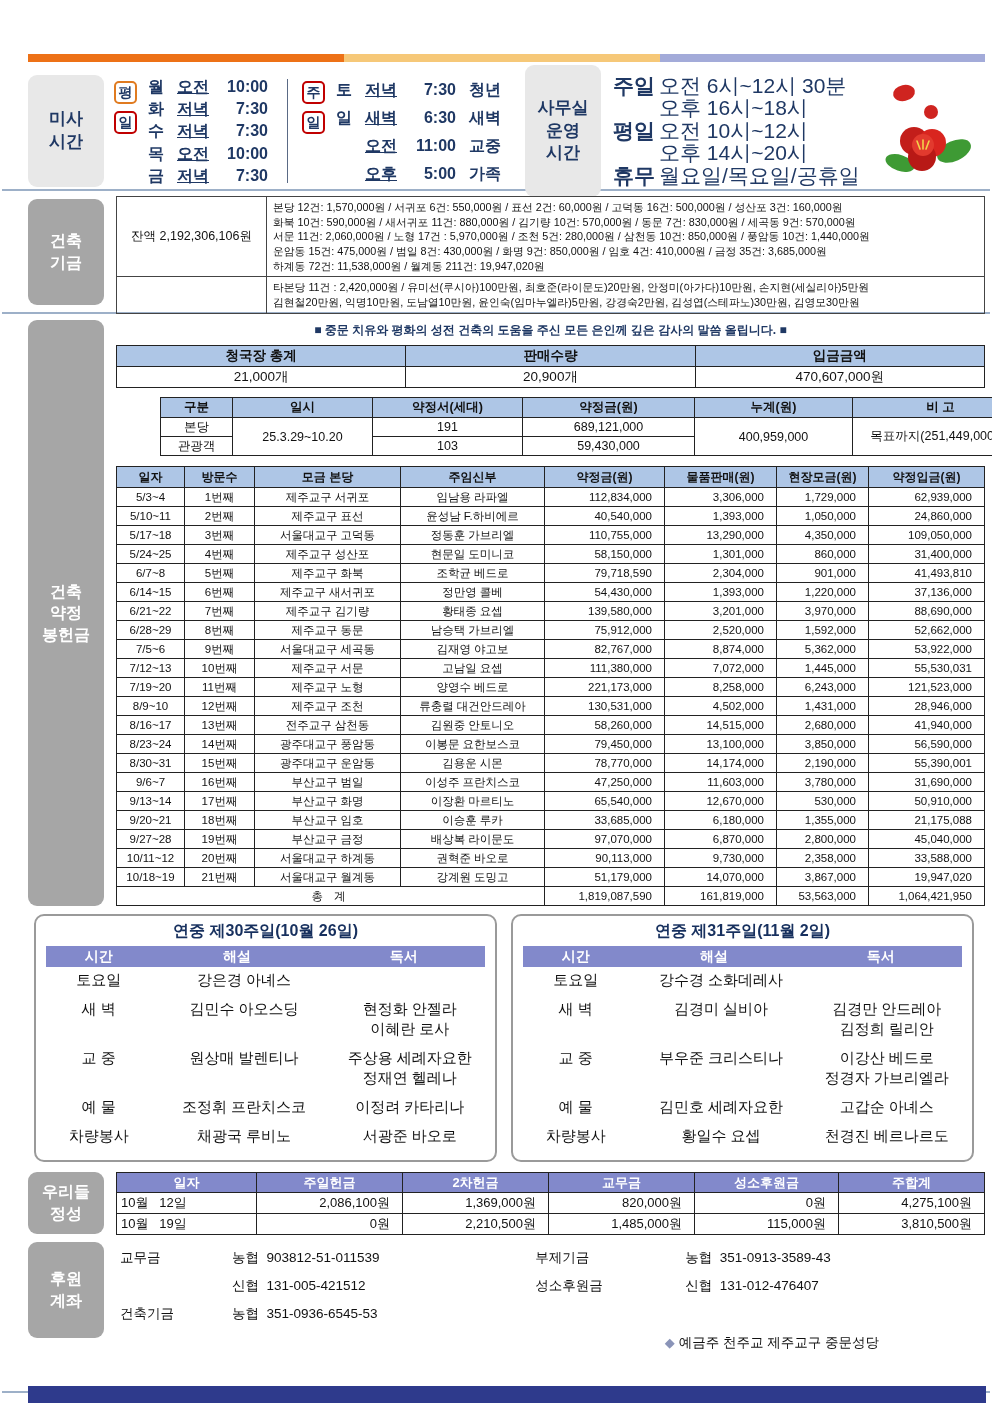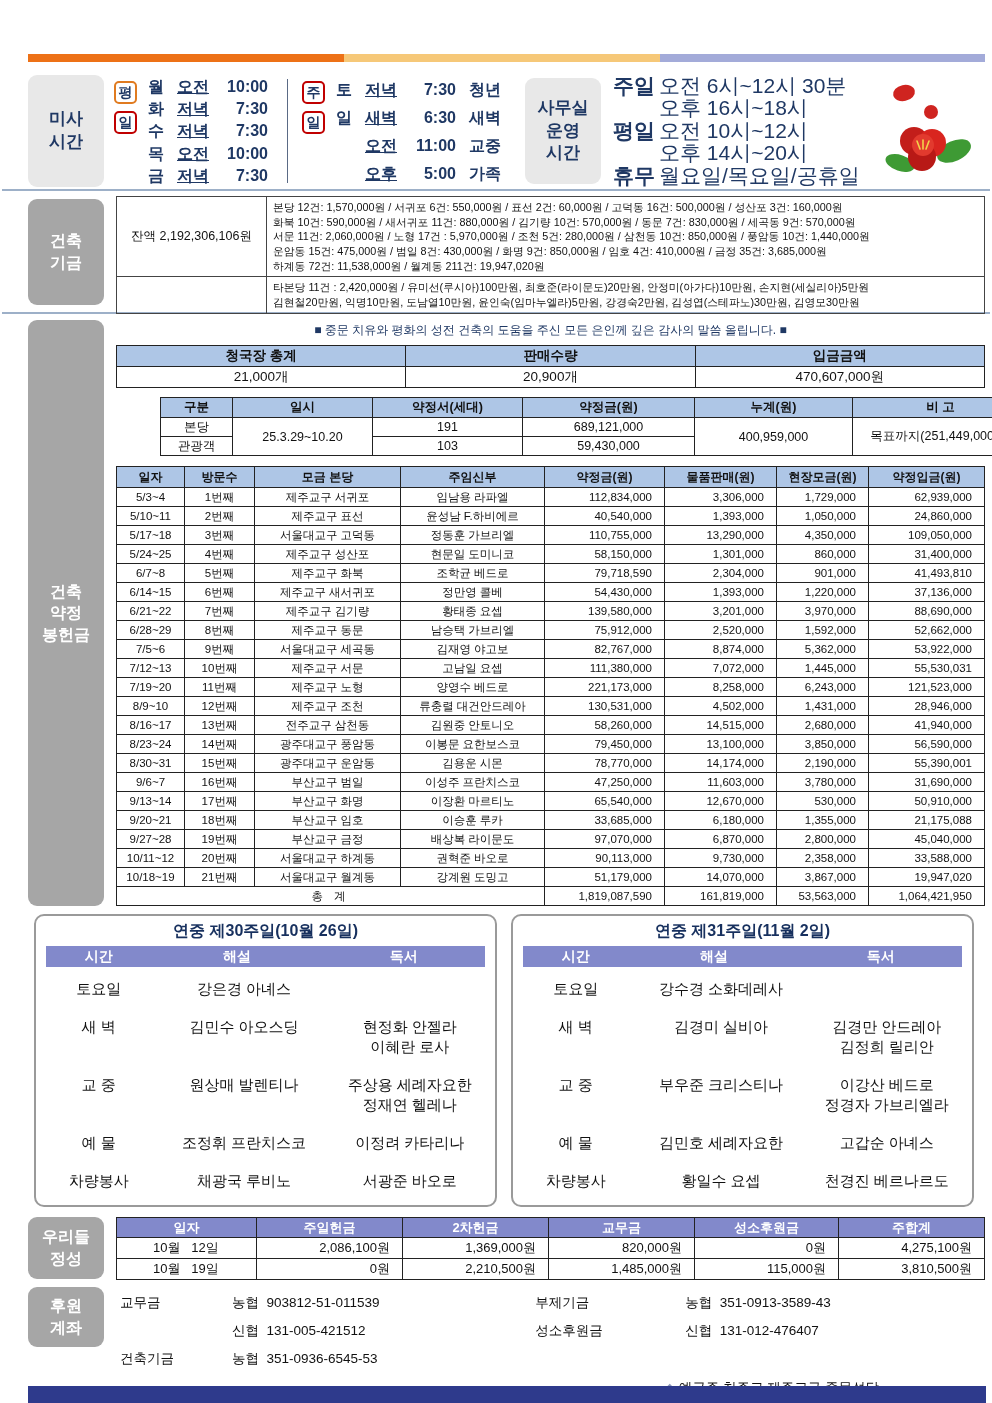--- a/index.html
+++ b/index.html
@@ -49,21 +49,21 @@
   table.fundtbl { border-collapse:collapse; margin-left:12px; flex:1; table-layout:fixed; }
   table.fundtbl td { border:1px solid #444; }
   .fund-balance { width:150px; text-align:center; font-size:12.5px; color:#111; }
   .fund-details { font-size:10.8px; color:#111; padding:3px 6px; line-height:1.36; white-space:pre-line; }
   tr.fund-r1 { height:76px; } tr.fund-r2 { height:34px; }
 
   
   .sec-main { margin-top:6px; }
   .sec-main .slabel { align-self:stretch; }
   .main-content { flex:1; margin-left:12px; display:flex; flex-direction:column; }
-  .notice { color:#1F3864; font-weight:normal; font-size:12px; text-align:center; margin:2px 0 6px; }
+  .notice { color:#1F3864; font-weight:bold; font-size:12px; text-align:center; margin:2px 0 6px; }
   table.t { border-collapse:collapse; width:100%; table-layout:fixed; color:#111;padding-left:48px; }
   table.t th { background:#AEC6E6; border:1px solid #222; font-weight:600; }
   table.t td { border:1px solid #222; }
   table.cheong { margin-bottom:9px; }
   table.cheong th { height:21px; font-size:13.5px; }
   table.cheong td { height:21px; font-size:13.5px; text-align:center; }
   table.sum { margin-bottom:10px;margin-left:44px; }
   table.sum th { height:20px; font-size:12.5px; }
   table.sum td { height:19px; font-size:12.5px; text-align:center; }
   table.visits th { height:21px; font-size:12px; }
@@ -72,36 +72,36 @@
   .td-r { text-align:right; padding-right:12px !important; }
   .total-label { text-align:center; font-size:13px; letter-spacing:4px; }
 
   
   .sec-weeks { margin-top:8px; gap:14px; margin-left:34px; margin-right:18px; }
   .weekbox { flex:1; border:2px solid #9a9a9a; border-radius:10px; padding:5px 10px 8px; }
   .week-title { text-align:center; font-weight:bold; font-size:16px; color:#17305e; }
   table.weektbl { width:100%; border-collapse:collapse; margin-top:4px; }
   table.weektbl th { background:#8289CB; color:#fff; font-size:14px; font-weight:bold; height:21px; }
   table.weektbl td { font-size:15px; color:#111; vertical-align:top; line-height:20px;
-                     padding-top:12px; padding-bottom:6px; white-space:pre-line;text-align:center; }
+                     padding-top:3px; padding-bottom:6px; white-space:pre-line;text-align:center; }
   .wk-time { width:24%; text-align:center; }
   .wk-comm { width:39%; padding-left:14px; }
   .wk-read { width:37%; padding-left:12px; }
 
   
   .sec-offering { margin-top:10px; }
   .sec-offering .slabel { height:62px; }
   table.offer { border-collapse:collapse; table-layout:fixed; flex:1; margin-left:12px; color:#111; align-self:flex-start; }
   table.offer th { background:#8289CB; color:#fff; border:1px solid #222; height:20px; font-size:13px; }
   table.offer td { border:1px solid #222; height:21px; font-size:13px; }
-  .off-date { text-align:left; padding-left:36px; white-space:pre; }
+  .off-date { text-align:left; padding-left:4px; white-space:pre; }
 
   
   .sec-accounts { margin-top:7px; }
-  .sec-accounts .slabel { height:60px; }
+  .sec-accounts .slabel { height:96px; }
   .acc-content { flex:1; display:flex; margin-left:16px; padding-top:2px; font-size:13.5px; color:#111; }
   .acc-block { width:48%; }
   .acc-block.right { width:52%; }
   table.acctbl { border-collapse:collapse; }
   table.acctbl td { line-height:28px; white-space:pre; }
   .acc-lbl { width:112px; }
   .acc-block.right .acc-lbl { width:150px; }
   .holder-line { margin-top:1px; padding-left:92px; line-height:28px; white-space:pre; }
   .gem { color:#8a94b8; font-size:13px; margin-right:4px; }
 
@@ -195,21 +195,21 @@
               <td class="mw-day"></td>
               <td class="mw-ampm">오후</td>
               <td class="mw-time">5:00</td>
               <td class="ms-name">가족</td>
             </tr>
           </tbody>
       </table>
     </div>
 
     <div class="office-wrap">
-      <div class="slabel light" style="height:106px;align-self:center">사무실
+      <div class="slabel light" style="height:132px;align-self:center">사무실
 운영
 시간</div>
       <table class="officelist">
         <tbody>
             <tr>
               <td class="of-lbl">주일</td>
               <td class="of-val">오전 6시~12시 30분</td>
             </tr>
             <tr>
               <td class="of-lbl"></td>

